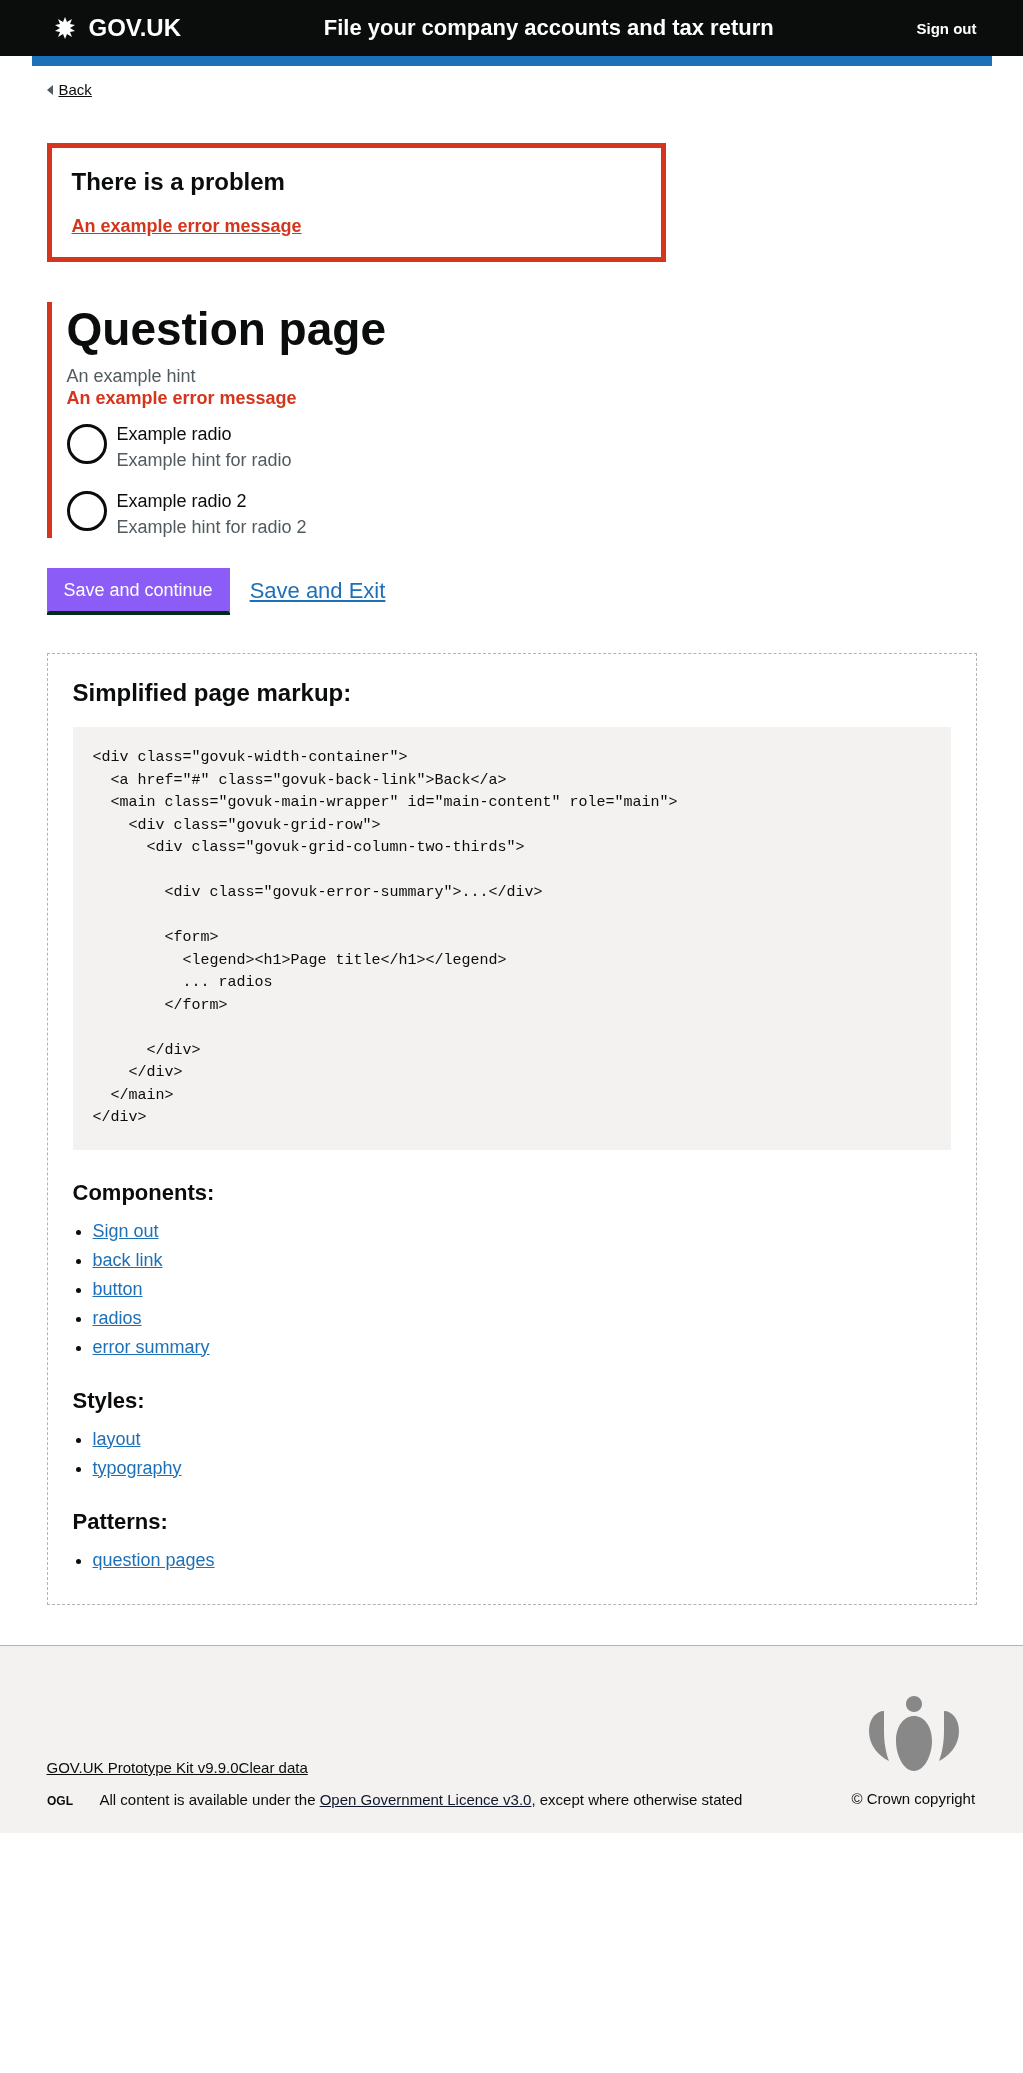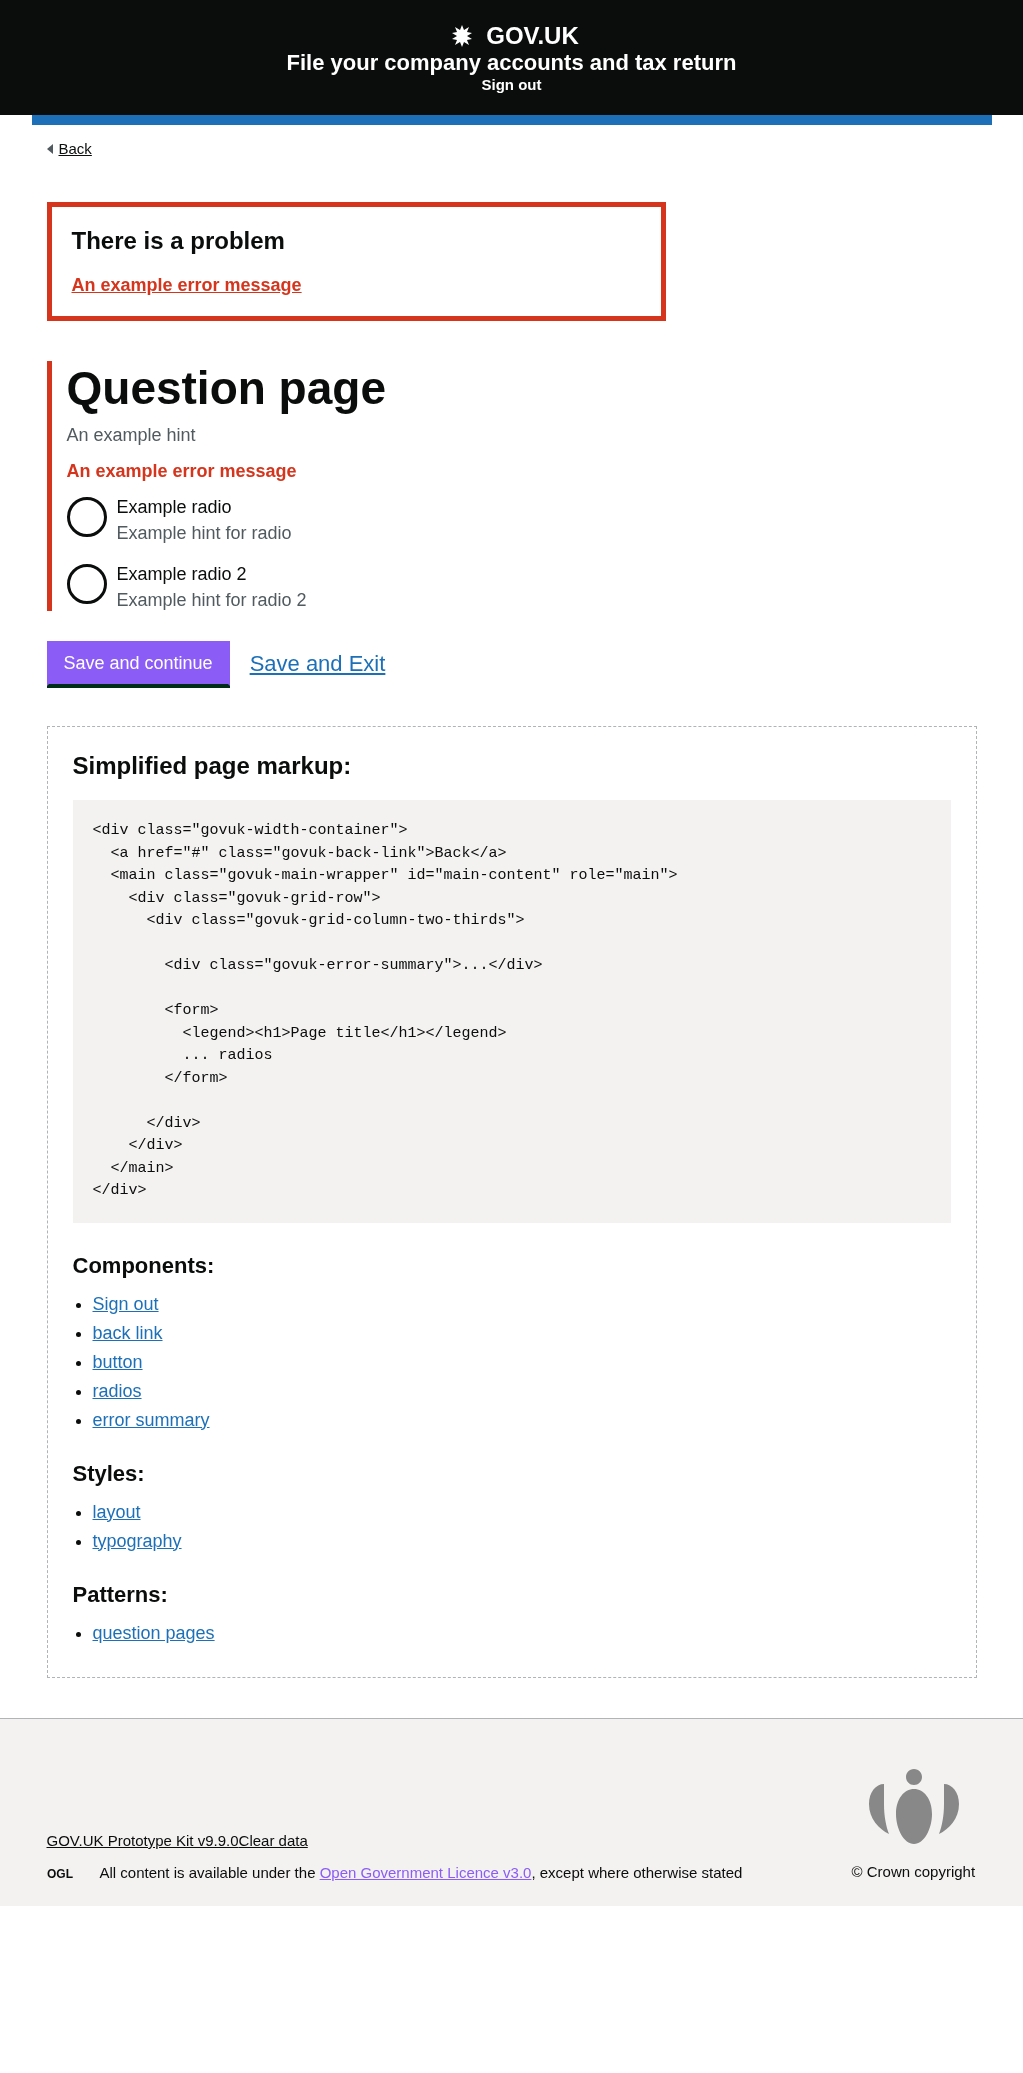--- a/index.html
+++ b/index.html
@@ -1,39 +1,39 @@
 <!DOCTYPE html>
 <html><head>
 <meta charset="utf-8">
 <style>
 * { box-sizing: border-box; margin: 0; padding: 0; }
 body { font-family: Arial, Helvetica, sans-serif; color: #0b0c0c; background: #fff; }
 
 .header { background: #0b0c0c; color: #fff; padding: 10px 0; }
-.header-inner { max-width: 960px; margin: 12px auto; display: flex; align-items: center; justify-content: space-between; padding: 0 15px; flex-direction: column; }
+.header-inner { max-width: 960px; margin: 4px auto; display: flex; align-items: center; justify-content: space-between; padding: 0 15px; }
 .header-logo { display: flex; align-items: center; font-weight: 700; font-size: 24px; }
 .header-logo svg { margin-right: 6px; }
 .service-name { color: #fff; font-weight: 700; font-size: 22px; text-align: center; flex: 1; }
 .sign-out { color: #fff; text-decoration: none; font-weight: 700; font-size: 15px; }
 
 .blue-bar { background: #1d70b8; height: 10px; max-width: 960px; margin: 0 auto; }
 
 .container { max-width: 960px; margin: 0 auto; padding: 0 15px; }
 .back-link { display: inline-flex; align-items: center; margin: 15px 0; color: #0b0c0c; text-decoration: underline; font-size: 15px; }
 .back-link::before { content: ""; display: inline-block; width: 0; height: 0; border-right: 6px solid #505a5f; border-top: 5px solid transparent; border-bottom: 5px solid transparent; margin-right: 6px; }
 
 .two-thirds { width: 66.666%; }
 
 .error-summary { border: 5px solid #d4351c; padding: 20px; margin-top: 30px; margin-bottom: 40px; }
 .error-summary h2 { font-size: 24px; font-weight: 700; margin-bottom: 20px; }
 .error-summary a { color: #d4351c; font-weight: 700; text-decoration: underline; font-size: 18px; }
 
 .form-group { border-left: 5px solid #d4351c; padding-left: 15px; margin-bottom: 30px; }
 .page-title { font-size: 46px; font-weight: 700; margin-bottom: 10px; }
-.hint { color: #505a5f; font-size: 18px; margin-bottom: 15px; }
+.hint { color: #505a5f; font-size: 18px; margin-bottom: 1px; }
 .error-message { color: #d4351c; font-weight: 700; font-size: 18px; margin-bottom: 15px; }
 
 .radio-item { display: flex; align-items: flex-start; margin-bottom: 20px; position: relative; padding-left: 50px; }
 .radio-input { position: absolute; left: 0; top: 0; width: 40px; height: 40px; opacity: 0; cursor: pointer; }
 .radio-circle { position: absolute; left: 0; top: 0; width: 40px; height: 40px; border: 3px solid #0b0c0c; border-radius: 50%; background: #fff; pointer-events: none; }
 .radio-label { font-size: 18px; cursor: pointer; }
 .radio-hint { color: #505a5f; font-size: 18px; margin-top: 5px; }
 
 .button-group { display: flex; align-items: center; gap: 20px; margin-bottom: 40px; }
 .button { background: #8b5cf6; color: #fff; border: 2px solid transparent; border-bottom: 2px solid #002d18; box-shadow: 0 2px 0 #002d18; padding: 10px 15px; font-size: 18px; font-weight: 400; cursor: pointer; }
@@ -46,21 +46,21 @@
 .dashed-box ul { list-style: disc; padding-left: 20px; }
 .dashed-box li { margin-bottom: 8px; font-size: 18px; color: #0b0c0c; }
 .dashed-box li a { color: #1d70b8; text-decoration: underline; }
 
 .footer { background: #f3f2f1; border-top: 1px solid #b1b4b6; padding: 40px 0 25px; margin-top: 40px; }
 .footer-inner { max-width: 960px; margin: 0 auto; padding: 0 15px; display: flex; justify-content: space-between; align-items: flex-end; }
 .footer-left { flex: 1; }
 .footer-meta { display: flex; margin-bottom: 15px; font-size: 15px; }
 .footer-meta a { color: #0b0c0c; text-decoration: underline; }
 .footer-license { display: flex; align-items: center; gap: 12px; font-size: 15px; }
-.footer-license a { color: #8b5cf6; text-decoration: underline; }
+.footer-license a { color: #0f172a; text-decoration: underline; }
 .footer-right { text-align: left; }
 .footer-right a { color: #0b0c0c; text-decoration: none; font-size: 15px; }
 .crest { width: 125px; height: 100px; }
 </style>
 </head>
 <body>
 
 <header class="header">
   <div class="header-inner">
     <a class="header-logo">

